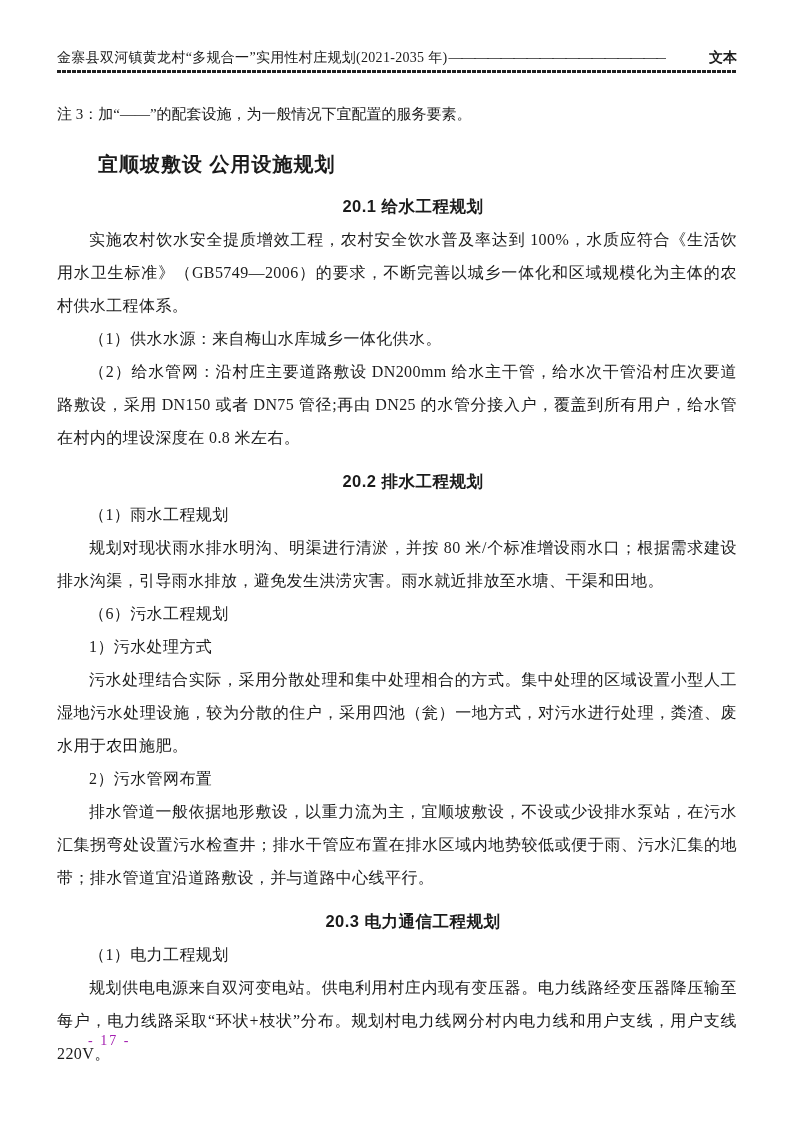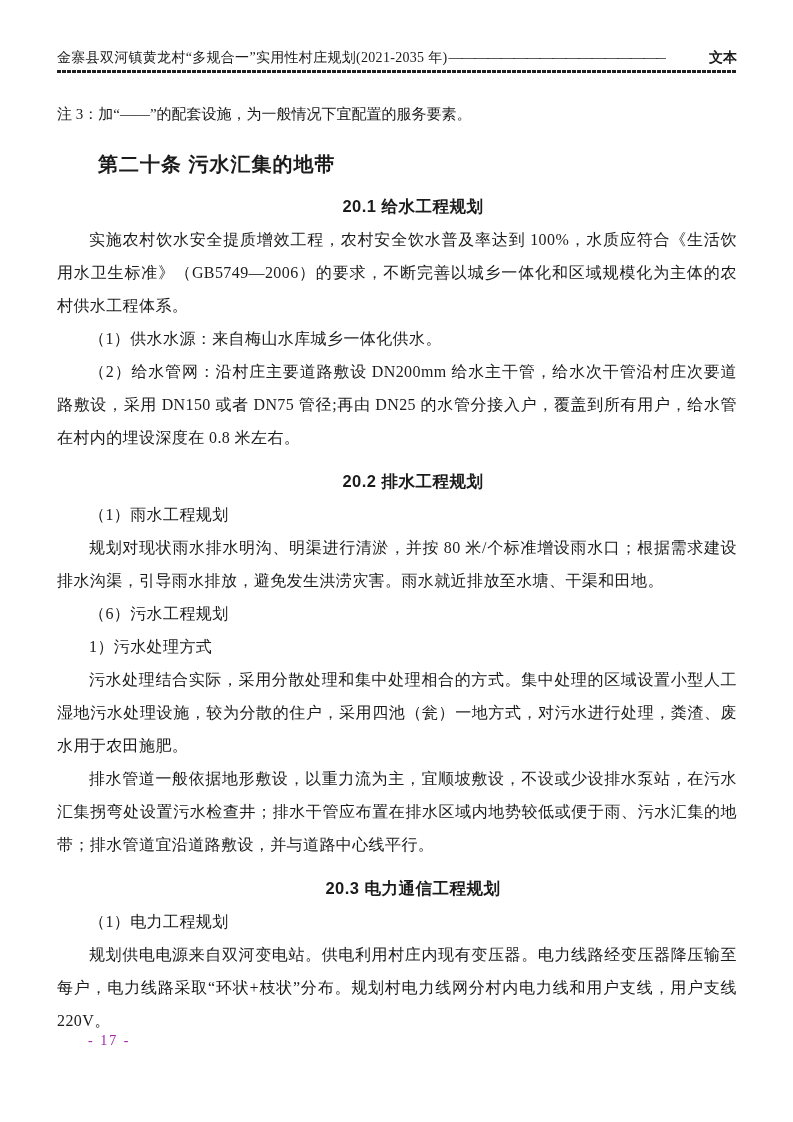--- a/index.html
+++ b/index.html
@@ -96,36 +96,37 @@
     <div class="header-line">
       <span class="header-title">金寨县双河镇黄龙村“多规合一”实用性村庄规划(2021-2035 年)</span>
       <span class="header-dashes">——————————————————————————</span>
       <span class="header-doctype">文本</span>
     </div>
     <div class="header-rule"></div>
   </header>
 
   <p class="note">注 3：加“——”的配套设施，为一般情况下宜配置的服务要素。</p>
 
-  <h1 class="chapter-title">第二十条 污水汇集的地带</h1>
+  <h1 class="chapter-title">宜顺坡敷设 公用设施规划</h1>
 
   <section>
     <h2 class="section-heading">20.1 给水工程规划</h2>
     <p class="para">实施农村饮水安全提质增效工程，农村安全饮水普及率达到 100%，水质应符合《生活饮用水卫生标准》（GB5749—2006）的要求，不断完善以城乡一体化和区域规模化为主体的农村供水工程体系。</p>
     <p class="para">（1）供水水源：来自梅山水库城乡一体化供水。</p>
     <p class="para">（2）给水管网：沿村庄主要道路敷设 DN200mm 给水主干管，给水次干管沿村庄次要道路敷设，采用 DN150 或者 DN75 管径;再由 DN25 的水管分接入户，覆盖到所有用户，给水管在村内的埋设深度在 0.8 米左右。</p>
   </section>
 
   <section>
     <h2 class="section-heading">20.2 排水工程规划</h2>
     <p class="para">（1）雨水工程规划</p>
     <p class="para">规划对现状雨水排水明沟、明渠进行清淤，并按 80 米/个标准增设雨水口；根据需求建设排水沟渠，引导雨水排放，避免发生洪涝灾害。雨水就近排放至水塘、干渠和田地。</p>
     <p class="para">（6）污水工程规划</p>
     <p class="para">1）污水处理方式</p>
     <p class="para">污水处理结合实际，采用分散处理和集中处理相合的方式。集中处理的区域设置小型人工湿地污水处理设施，较为分散的住户，采用四池（瓮）一地方式，对污水进行处理，粪渣、废水用于农田施肥。</p>
+    <p class="para">2）污水管网布置</p>
     <p class="para">排水管道一般依据地形敷设，以重力流为主，宜顺坡敷设，不设或少设排水泵站，在污水汇集拐弯处设置污水检查井；排水干管应布置在排水区域内地势较低或便于雨、污水汇集的地带；排水管道宜沿道路敷设，并与道路中心线平行。</p>
   </section>
 
   <section>
     <h2 class="section-heading">20.3 电力通信工程规划</h2>
     <p class="para">（1）电力工程规划</p>
     <p class="para">规划供电电源来自双河变电站。供电利用村庄内现有变压器。电力线路经变压器降压输至每户，电力线路采取“环状+枝状”分布。规划村电力线网分村内电力线和用户支线，用户支线 220V。</p>
   </section>
 
   <footer class="page-footer">

